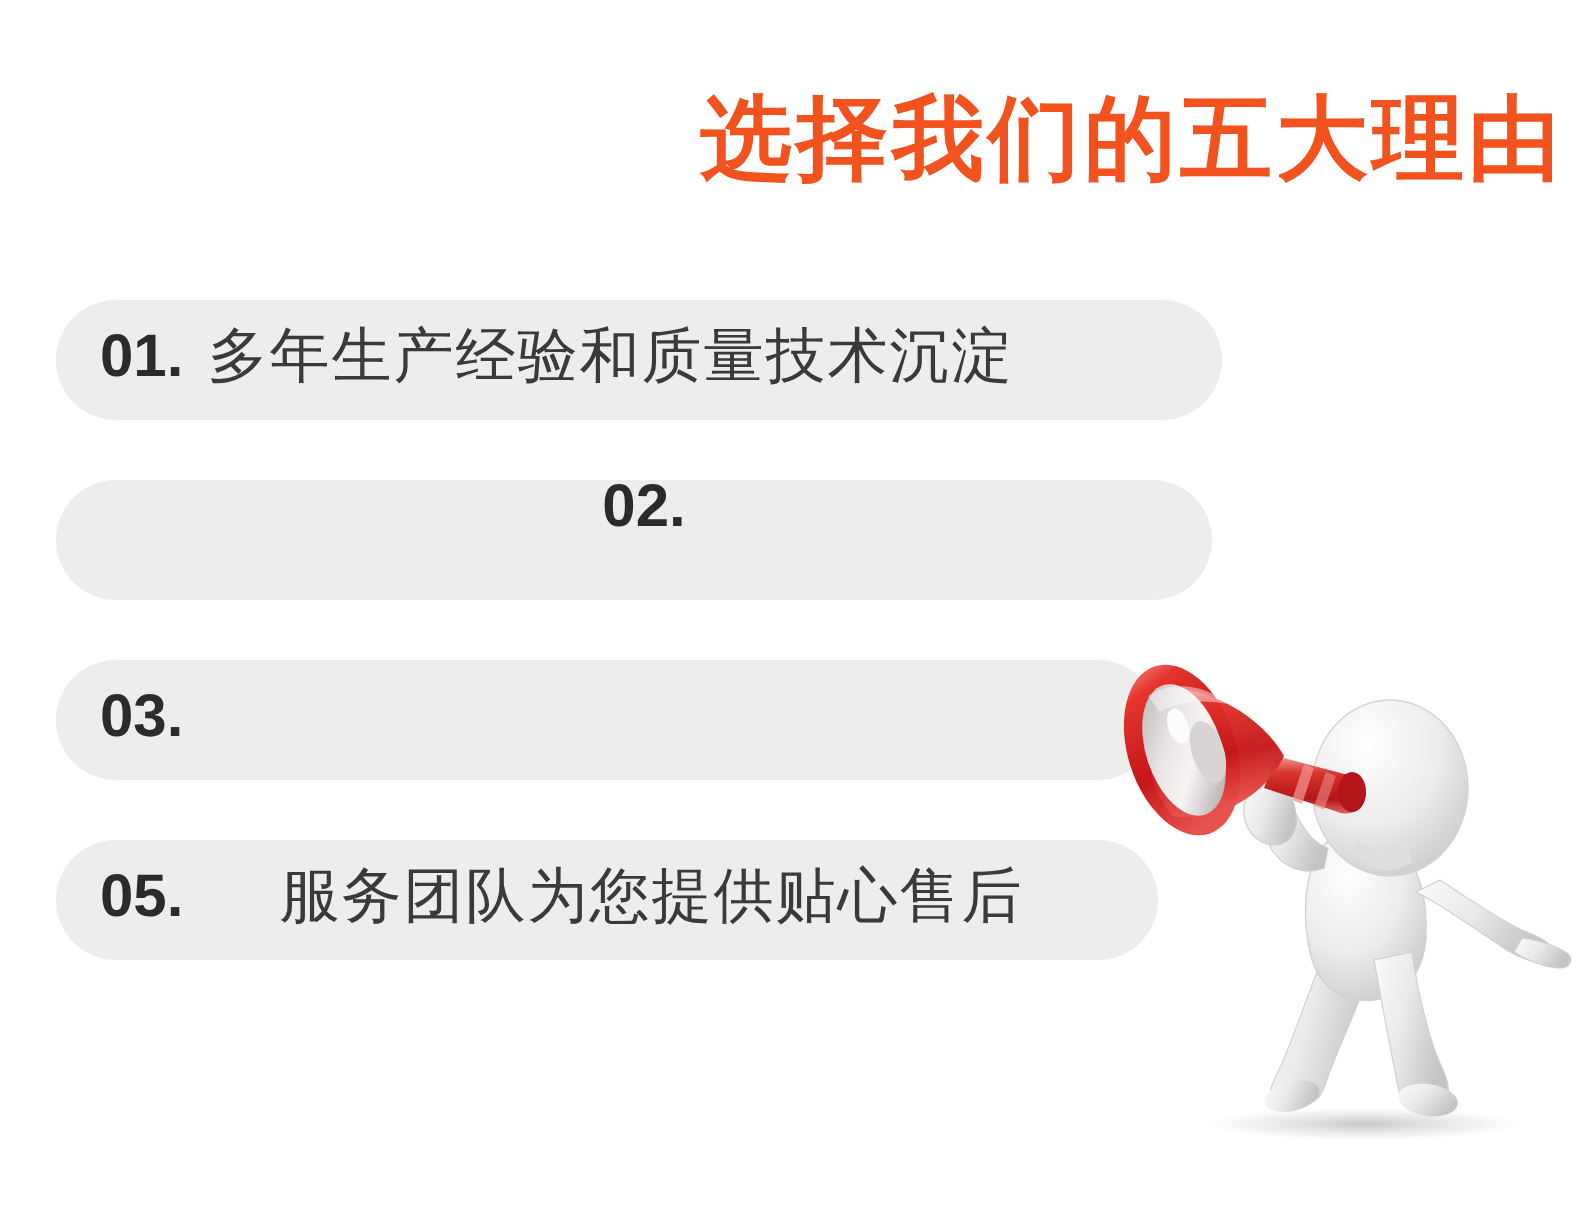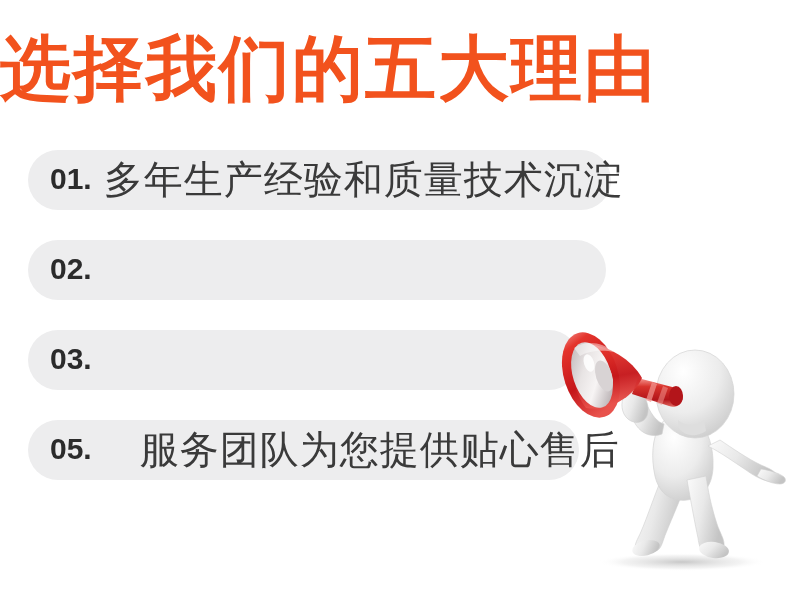--- a/index.html
+++ b/index.html
@@ -17,22 +17,22 @@
     background: #ffffff;
     overflow: hidden;
   }
 
   
   .title {
     position: absolute;
     left: 0;
     top: 32px;
     width: 790px;
-    text-align: left;
-    font-size: 71px;
+    text-align: right;
+    font-size: 46px;
     line-height: 74px;
     font-weight: bold;
     color: #f2521d;
     letter-spacing: 2px;
     white-space: nowrap;
     padding-right: 8px;
     box-sizing: border-box;
   }
 
   
@@ -48,37 +48,37 @@
     margin-bottom: 30px;
     background: #ededee;
     border-radius: 30px;
     display: flex;
     align-items: center;
     padding-left: 22px;
     box-sizing: border-box;
     white-space: nowrap;
   }
   .pill-01 { width: 583px; text-align: right; }
-  .pill-02 { width: 578px; }
+  .pill-02 { width: 578px; flex-direction: column; }
   .pill-03 { width: 551px; gap: 12px; }
   .pill-04 { width: 551px; }
   .pill-05 { width: 551px; margin-bottom: 0; gap: 36px; }
 
   .pill-num {
     font-size: 30px;
     font-weight: bold;
     color: #2b2b2b;
     letter-spacing: 0px;
     margin-right: 12px;
     line-height: 1;
     position: relative;
     top: -1px;
   }
   .pill-text {
-    font-size: 39px;
+    font-size: 30px;
     color: #3a3a3a;
     line-height: 1;
     letter-spacing: 1px;
     position: relative;
     top: -1px;
   }
 
   
   .mascot {
     position: absolute;

